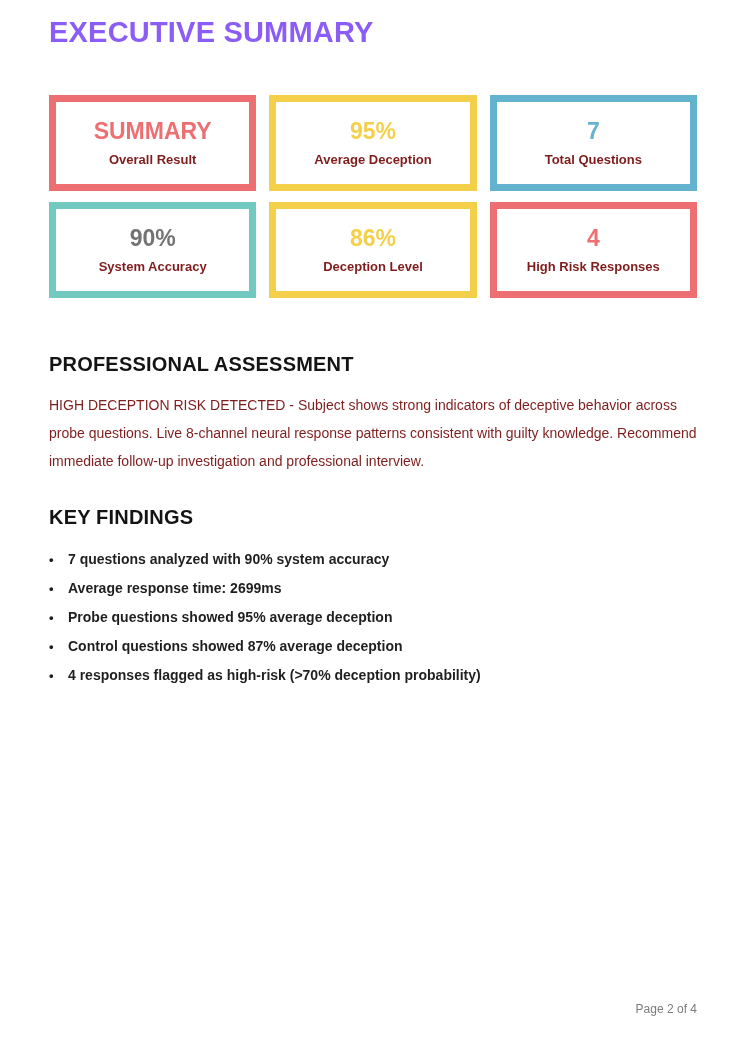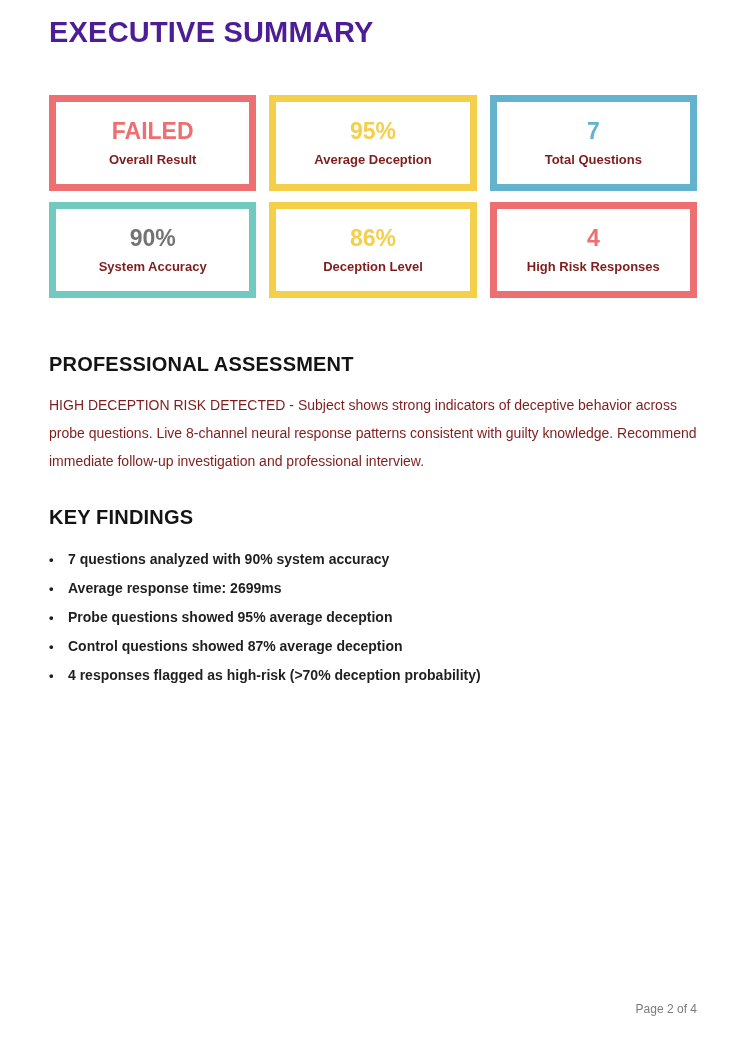--- a/index.html
+++ b/index.html
@@ -16,21 +16,21 @@
     position: absolute;
     left: 49px;
     top: 0;
     width: 650px;
   }
   .page-title {
     margin-top: 16px;
     font-size: 29px;
     font-weight: bold;
     letter-spacing: 0.2px;
-    color: #4c1d95;
+    color: #8b5cf6;
   }
   .metric-grid {
     margin-top: 46px;
     display: grid;
     grid-template-columns: repeat(3, 1fr);
     column-gap: 13px;
     row-gap: 11px;
     width: 648px;
   }
   .metric-card {
@@ -99,21 +99,21 @@
 </head>
 <body>
 
 <div class="content">
 
   <h1 class="page-title" data-bind="page.title">EXECUTIVE SUMMARY</h1>
 
   <div class="metric-grid">
 
     <div class="metric-card" data-bind-style="borderColor:colors.red" style="border-color: rgb(238, 111, 113);">
-      <div class="metric-value" data-bind="metric_cards.0.value" data-bind-style="color:colors.red" style="color: rgb(238, 111, 113);">FAILED</div>
+      <div class="metric-value" data-bind="metric_cards.0.value" data-bind-style="color:colors.red" style="color: rgb(238, 111, 113);">SUMMARY</div>
       <div class="metric-label" data-bind="metric_cards.0.label">Overall Result</div>
     </div>
 
     <div class="metric-card" data-bind-style="borderColor:colors.yellow" style="border-color: rgb(244, 208, 74);">
       <div class="metric-value" data-bind="metric_cards.1.value" data-bind-style="color:colors.yellow" style="color: rgb(244, 208, 74);">95%</div>
       <div class="metric-label" data-bind="metric_cards.1.label">Average Deception</div>
     </div>
 
     <div class="metric-card" data-bind-style="borderColor:colors.blue" style="border-color: rgb(99, 179, 206);">
       <div class="metric-value" data-bind="metric_cards.2.value" data-bind-style="color:colors.blue" style="color: rgb(99, 179, 206);">7</div>

